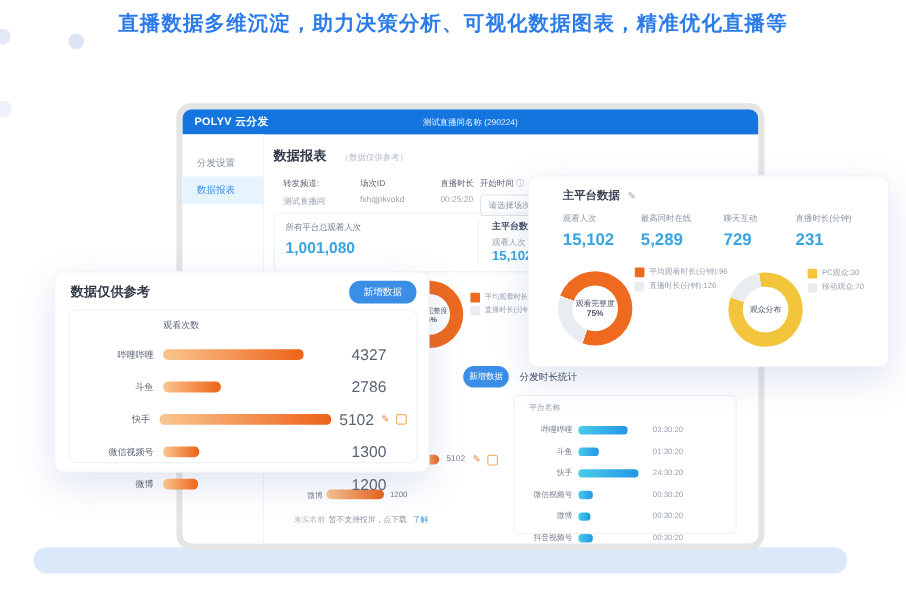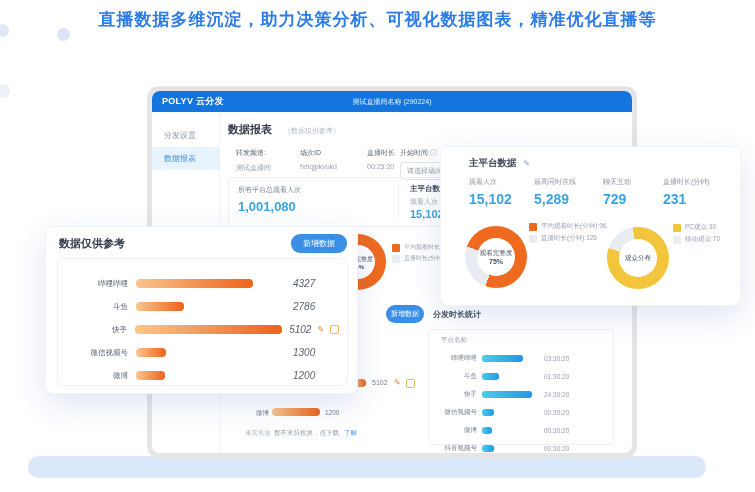--- a/index.html
+++ b/index.html
@@ -51,21 +51,21 @@
   .donut { border-radius:50%; }
   .donut-hole { position:absolute; background:#fff; border-radius:50%;
     display:flex; flex-direction:column; align-items:center; justify-content:center; }
   .donut-c1 { font-size:6.5px; color:#4a5364; }
   .donut-c2 { font-size:7px; color:#4a5364; font-weight:bold; }
   .legend-item { display:flex; align-items:center; gap:4px; }
   .legend-sq { width:8px; height:8px; border-radius:1px; }
   .legend-txt { font-size:6.5px; color:#9aa2b0; white-space:nowrap; }
 
   .pill { background:#3b8ee6; color:#fff; border-radius:9px; text-align:center; cursor:pointer; }
-  .tab-label { font-size:8px; color:#454f60; font-weight:bold; }
+  .tab-label { font-size:8px; color:#454f60; font-weight:normal; }
 
   .dur-panel { left:276px; top:238px; width:186px; height:116px; border:1px solid #eef1f6;
     border-radius:4px; padding:6px 8px; }
   .dur-header { font-size:6.5px; color:#9aa2b0; margin-left:4px; }
   .dur-row { display:flex; align-items:center; margin-top:9px; }
   .dur-label { width:40px; text-align:right; font-size:6.5px; color:#77808f; margin-right:5px; white-space:nowrap; }
   .dur-barwrap { width:52px; }
   .dur-bar { height:7px; border-radius:3px; background:linear-gradient(90deg,#48cde9,#2496e6); }
   .dur-value { font-size:6.5px; color:#9aa2b0; margin-left:10px; }
 
@@ -83,21 +83,21 @@
     box-shadow:0 10px 30px rgba(40,80,160,.15); z-index:5; }
   .cardA { left:45px; top:226px; width:313px; height:168px; }
   .cardA-title { left:13px; top:9px; font-size:11px; font-weight:bold; color:#333b4a; }
   .cardA-btn { right:10px; top:7px; padding:4px 12px; font-size:8px; }
   .cardA-box { left:11px; top:31px; width:291px; height:128px; border:1px solid #f0f2f6; border-radius:6px; padding:7px 8px; }
   .tp-chart-title { font-size:7.5px; color:#5a6372; margin-left:70px; }
   .tp-row { display:flex; align-items:center; margin-top:12px; }
   .tp-label { width:62px; text-align:right; font-size:7.5px; color:#5a6372; margin-right:8px; white-space:nowrap; }
   .tp-barwrap { width:150px; }
   .tp-bar { height:9px; }
-  .tp-value { font-size:10px; color:#5a6372; margin-left:7px;font-style:italic; }
+  .tp-value { font-size:13px; color:#5a6372; margin-left:7px; }
 
   .cardB { left:440px; top:146px; width:301px; height:160px; }
   .cardB-title { left:28px; top:10px; font-size:9.5px; font-weight:bold; color:#3d4656; }
   .cardB-edit { font-size:8px; color:#9aa2b0; font-weight:normal; margin-left:4px; cursor:pointer; }
   .b-stat-label { font-size:7px; color:#8a94a4; }
   .b-stat-value { font-size:14px; font-weight:bold; color:#3aa4e2; margin-top:4px; }
 </style>
 </head>
 <body>
 
@@ -242,20 +242,21 @@
       <div class="abs foot-muted" style="left:122px;top:338px;color:#8d96a5;">暂不支持投屏，点下载</div>
       <div class="abs foot-link" style="left:192px;top:338px;">了解</div>
 
     </div>
   </div>
 
   <div class="abs card cardA">
     <div class="abs cardA-title">数据仅供参考</div>
     <div class="abs pill cardA-btn">新增数据</div>
     <div class="abs cardA-box">
+      <div class="tp-chart-title">观看次数</div>
 
       <div class="tp-row">
         <span class="tp-label">哔哩哔哩</span>
         <span class="tp-barwrap">
             <span class="tp-bar orange-bar" style="display: block; width: 78%;"></span>
           </span>
         <span class="tp-value">4327</span>
       </div>
       <div class="tp-row">
         <span class="tp-label">斗鱼</span>

